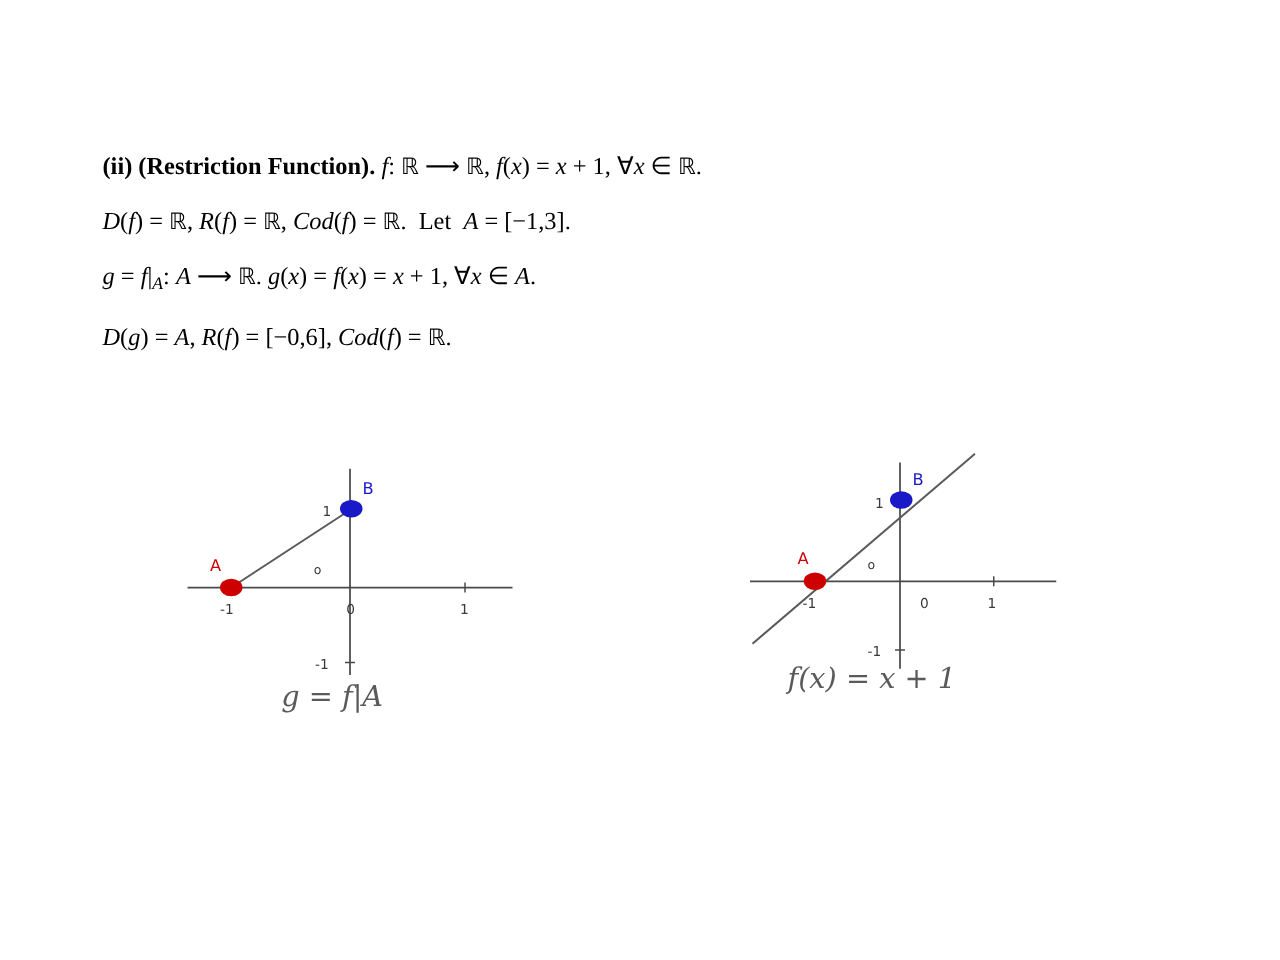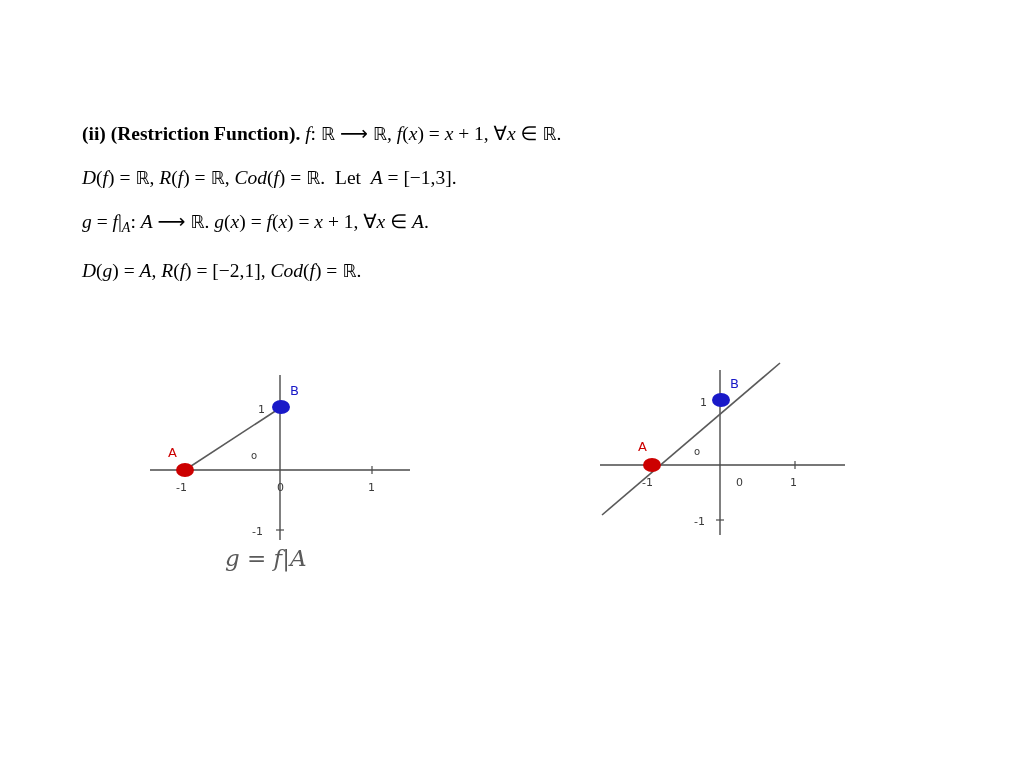--- a/index.html
+++ b/index.html
@@ -133,21 +133,21 @@
       <span class="mathi">f</span><span class="mathup">(</span><span class="mathi">x</span><span class="mathup">)</span>
       <span class="mathup">=</span> <span class="mathi">x</span> <span class="mathup">+</span> <span class="mathup">1,</span>
       <span class="mathup">∀</span><span class="mathi">x</span> <span class="mathup">∈</span>
       <span class="mathi">A</span><span class="mathup">.</span>
     </div>
 
     <div class="line">
       <span class="mathi">D</span><span class="mathup">(</span><span class="mathi">g</span><span class="mathup">)</span>
       <span class="mathup">=</span> <span class="mathi">A</span><span class="mathup">,</span>
       <span class="mathi">R</span><span class="mathup">(</span><span class="mathi">f</span><span class="mathup">)</span>
-      <span class="mathup">=</span> <span class="mathup">[−2,1],</span>
+      <span class="mathup">=</span> <span class="mathup">[−0,6],</span>
       <span class="mathi">Cod</span><span class="mathup">(</span><span class="mathi">f</span><span class="mathup">)</span>
       <span class="mathup">=</span> <span class="bb">ℝ</span><span class="mathup">.</span>
     </div>
 
   </div>
 
   <div class="figure" id="figure-left">
     <svg width="330" height="230" viewBox="0 0 330 230">
 
       <line x1="30" y1="115" x2="290" y2="115" stroke="#4a4a4a" stroke-width="1.4"></line>
@@ -199,15 +199,18 @@
       <text x="48" y="96" font-size="13" fill="#cc0000">A</text>
       <text x="140" y="33" font-size="13" fill="#1919c8">B</text>
 
       <text x="52" y="131" font-size="11" fill="#3a3a3a">-1</text>
       <text x="200" y="131" font-size="11" fill="#3a3a3a">1</text>
       <text x="110" y="51" font-size="11" fill="#3a3a3a">1</text>
       <text x="104" y="170" font-size="11" fill="#3a3a3a">-1</text>
       <text x="104" y="100" font-size="10" fill="#3a3a3a">o</text>
       <text x="146" y="131" font-size="11" fill="#3a3a3a">0</text>
     </svg>
+    <div class="fig-caption" id="caption-right">
+      <span>f(x) = x + 1</span>
+    </div>
   </div>
 
 </div>
 
 </body></html>

